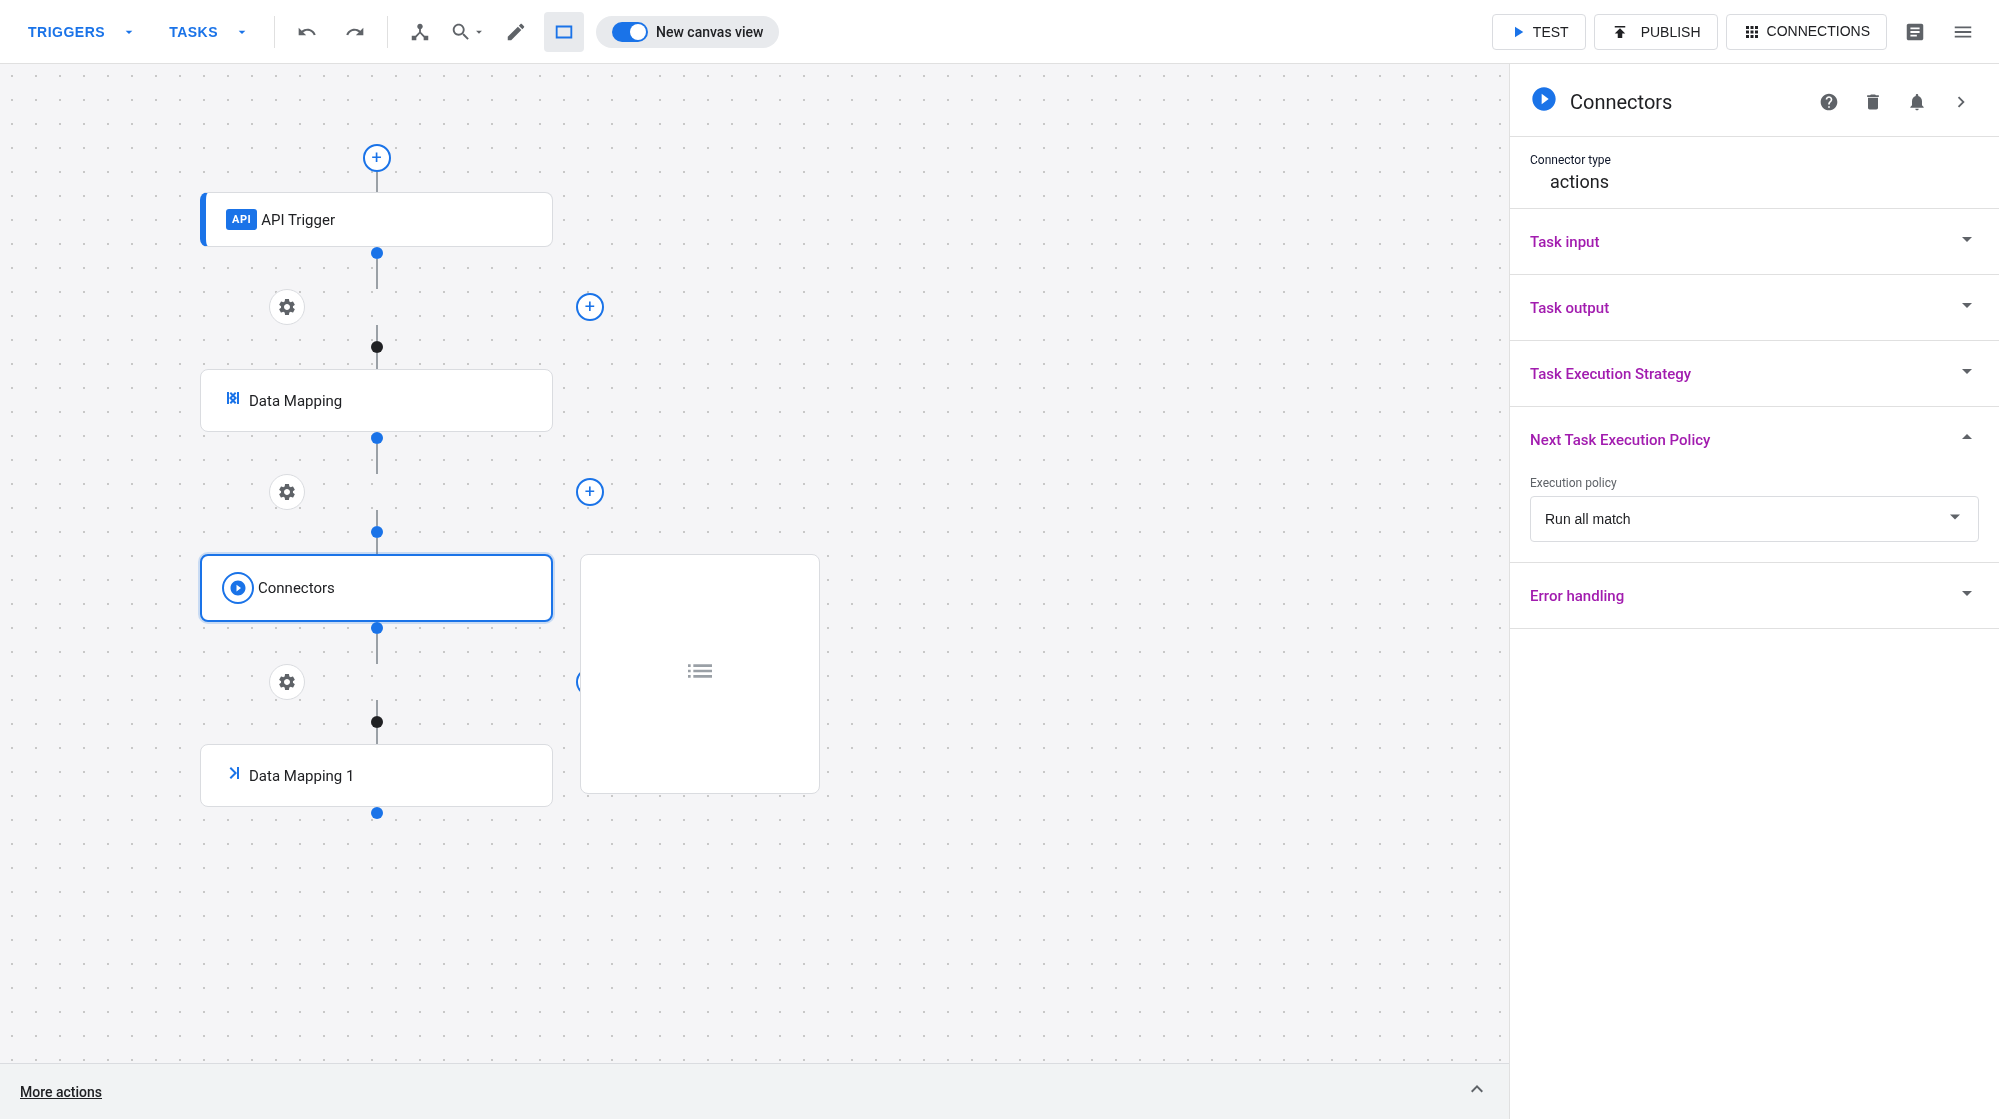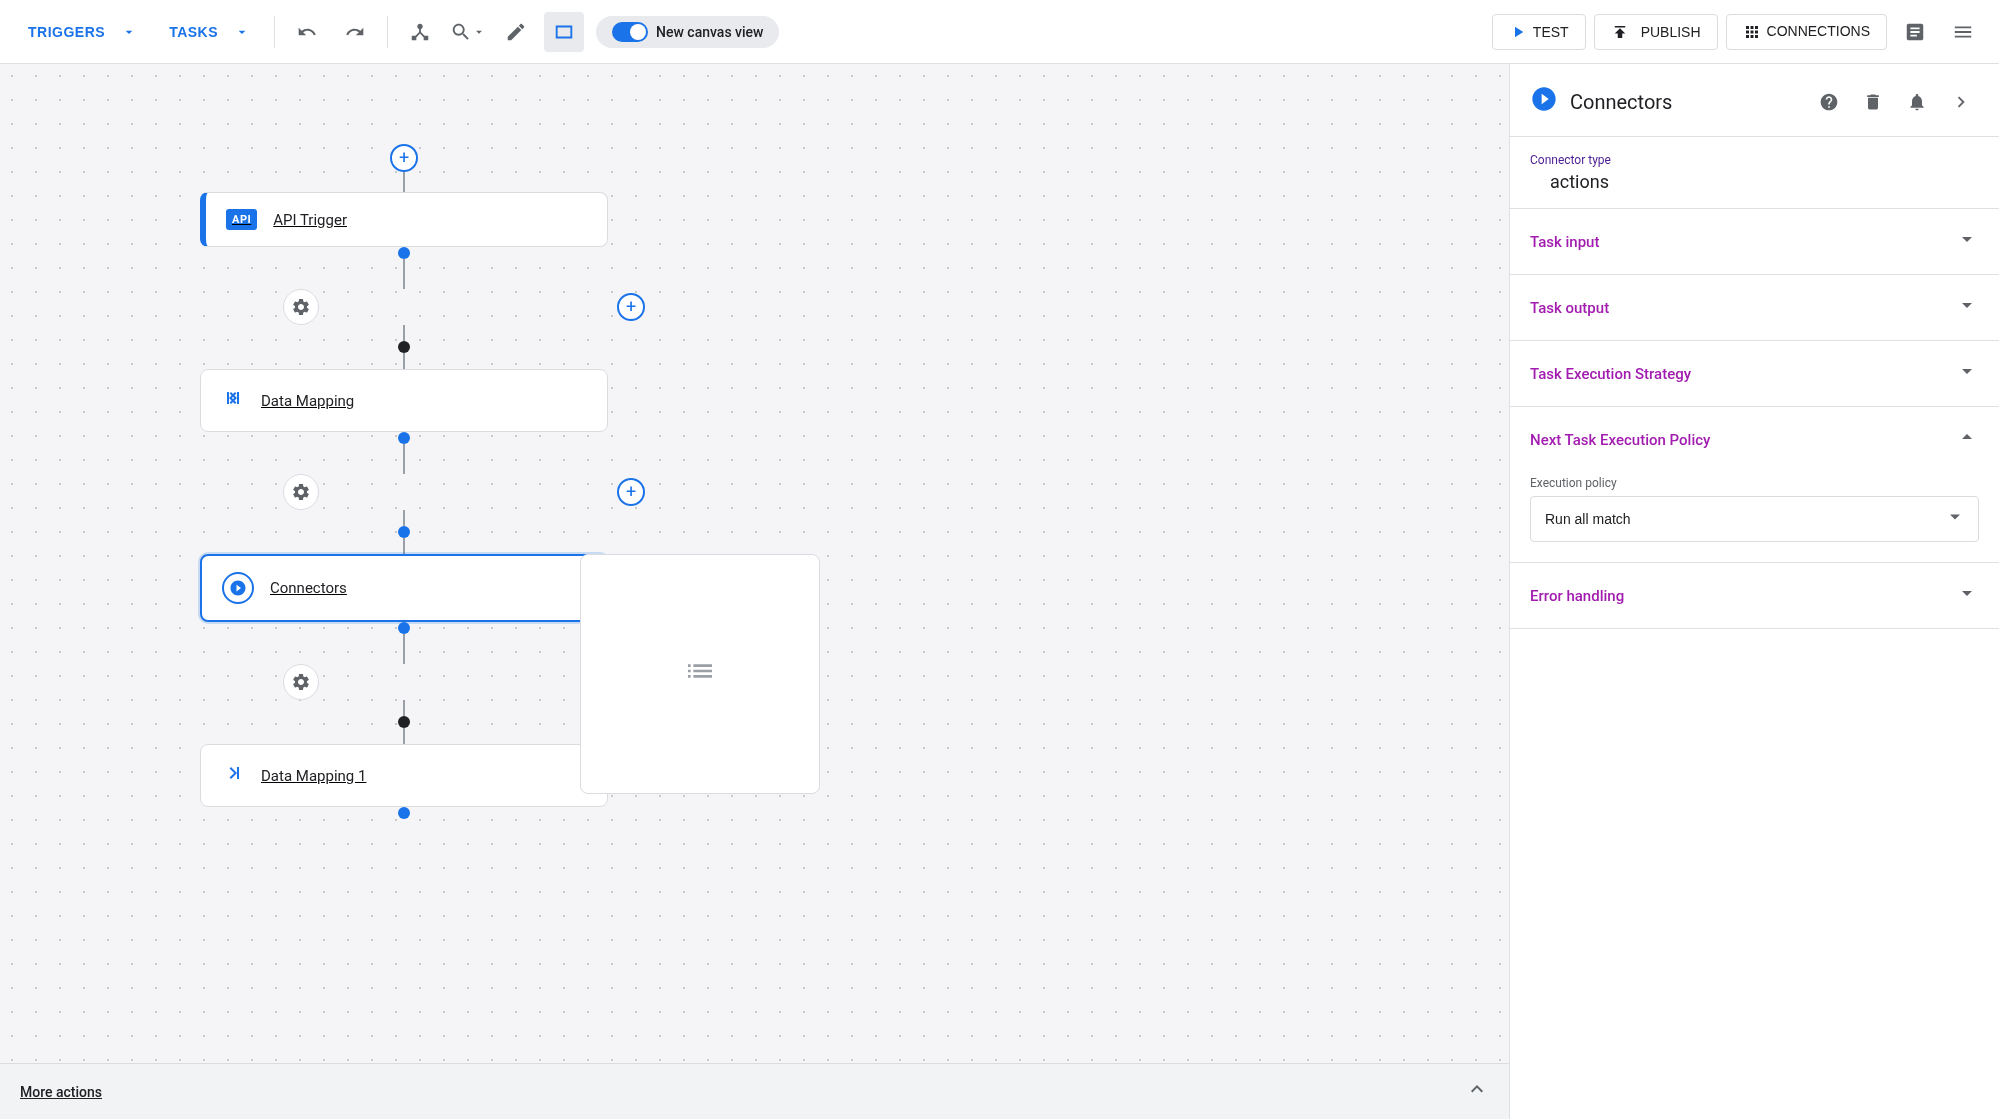--- a/index.html
+++ b/index.html
@@ -151,31 +151,30 @@
       font-size: 18px;
       display: flex;
       align-items: center;
       justify-content: center;
       cursor: pointer;
       line-height: 1;
       margin: 0 auto;
     }
 
     .flow-node {
-      width: 408px;
+      width: 353px;
       background: white;
       border-radius: 8px;
       border: 1px solid #dadce0;
       padding: 16px 20px;
       display: flex;
       align-items: center;
-      gap: 16px;
+      gap: 4px;
       position: relative;
       cursor: pointer;
-      text-decoration: underline;
     }
     .flow-node.selected {
       border: 2px solid #1a73e8;
       box-shadow: 0 0 0 2px rgba(26,115,232,0.2);
     }
     .flow-node.api-trigger {
       border-left: 6px solid #1a73e8;
     }
 
     .node-icon-api {
@@ -332,21 +331,21 @@
     .info-section {
       padding: 16px 20px;
       border-bottom: 1px solid #e0e0e0;
     }
     .info-field {
       margin-bottom: 16px;
     }
     .info-field:last-child { margin-bottom: 0; }
     .info-label {
       font-size: 12px;
-      color: #4c1d95;
+      color: #0f172a;
       margin-bottom: 4px;
     }
     .info-value {
       font-size: 18px;
       color: #202124;
       word-break: break-all;
       margin-left: 20px;
     }
 
     

